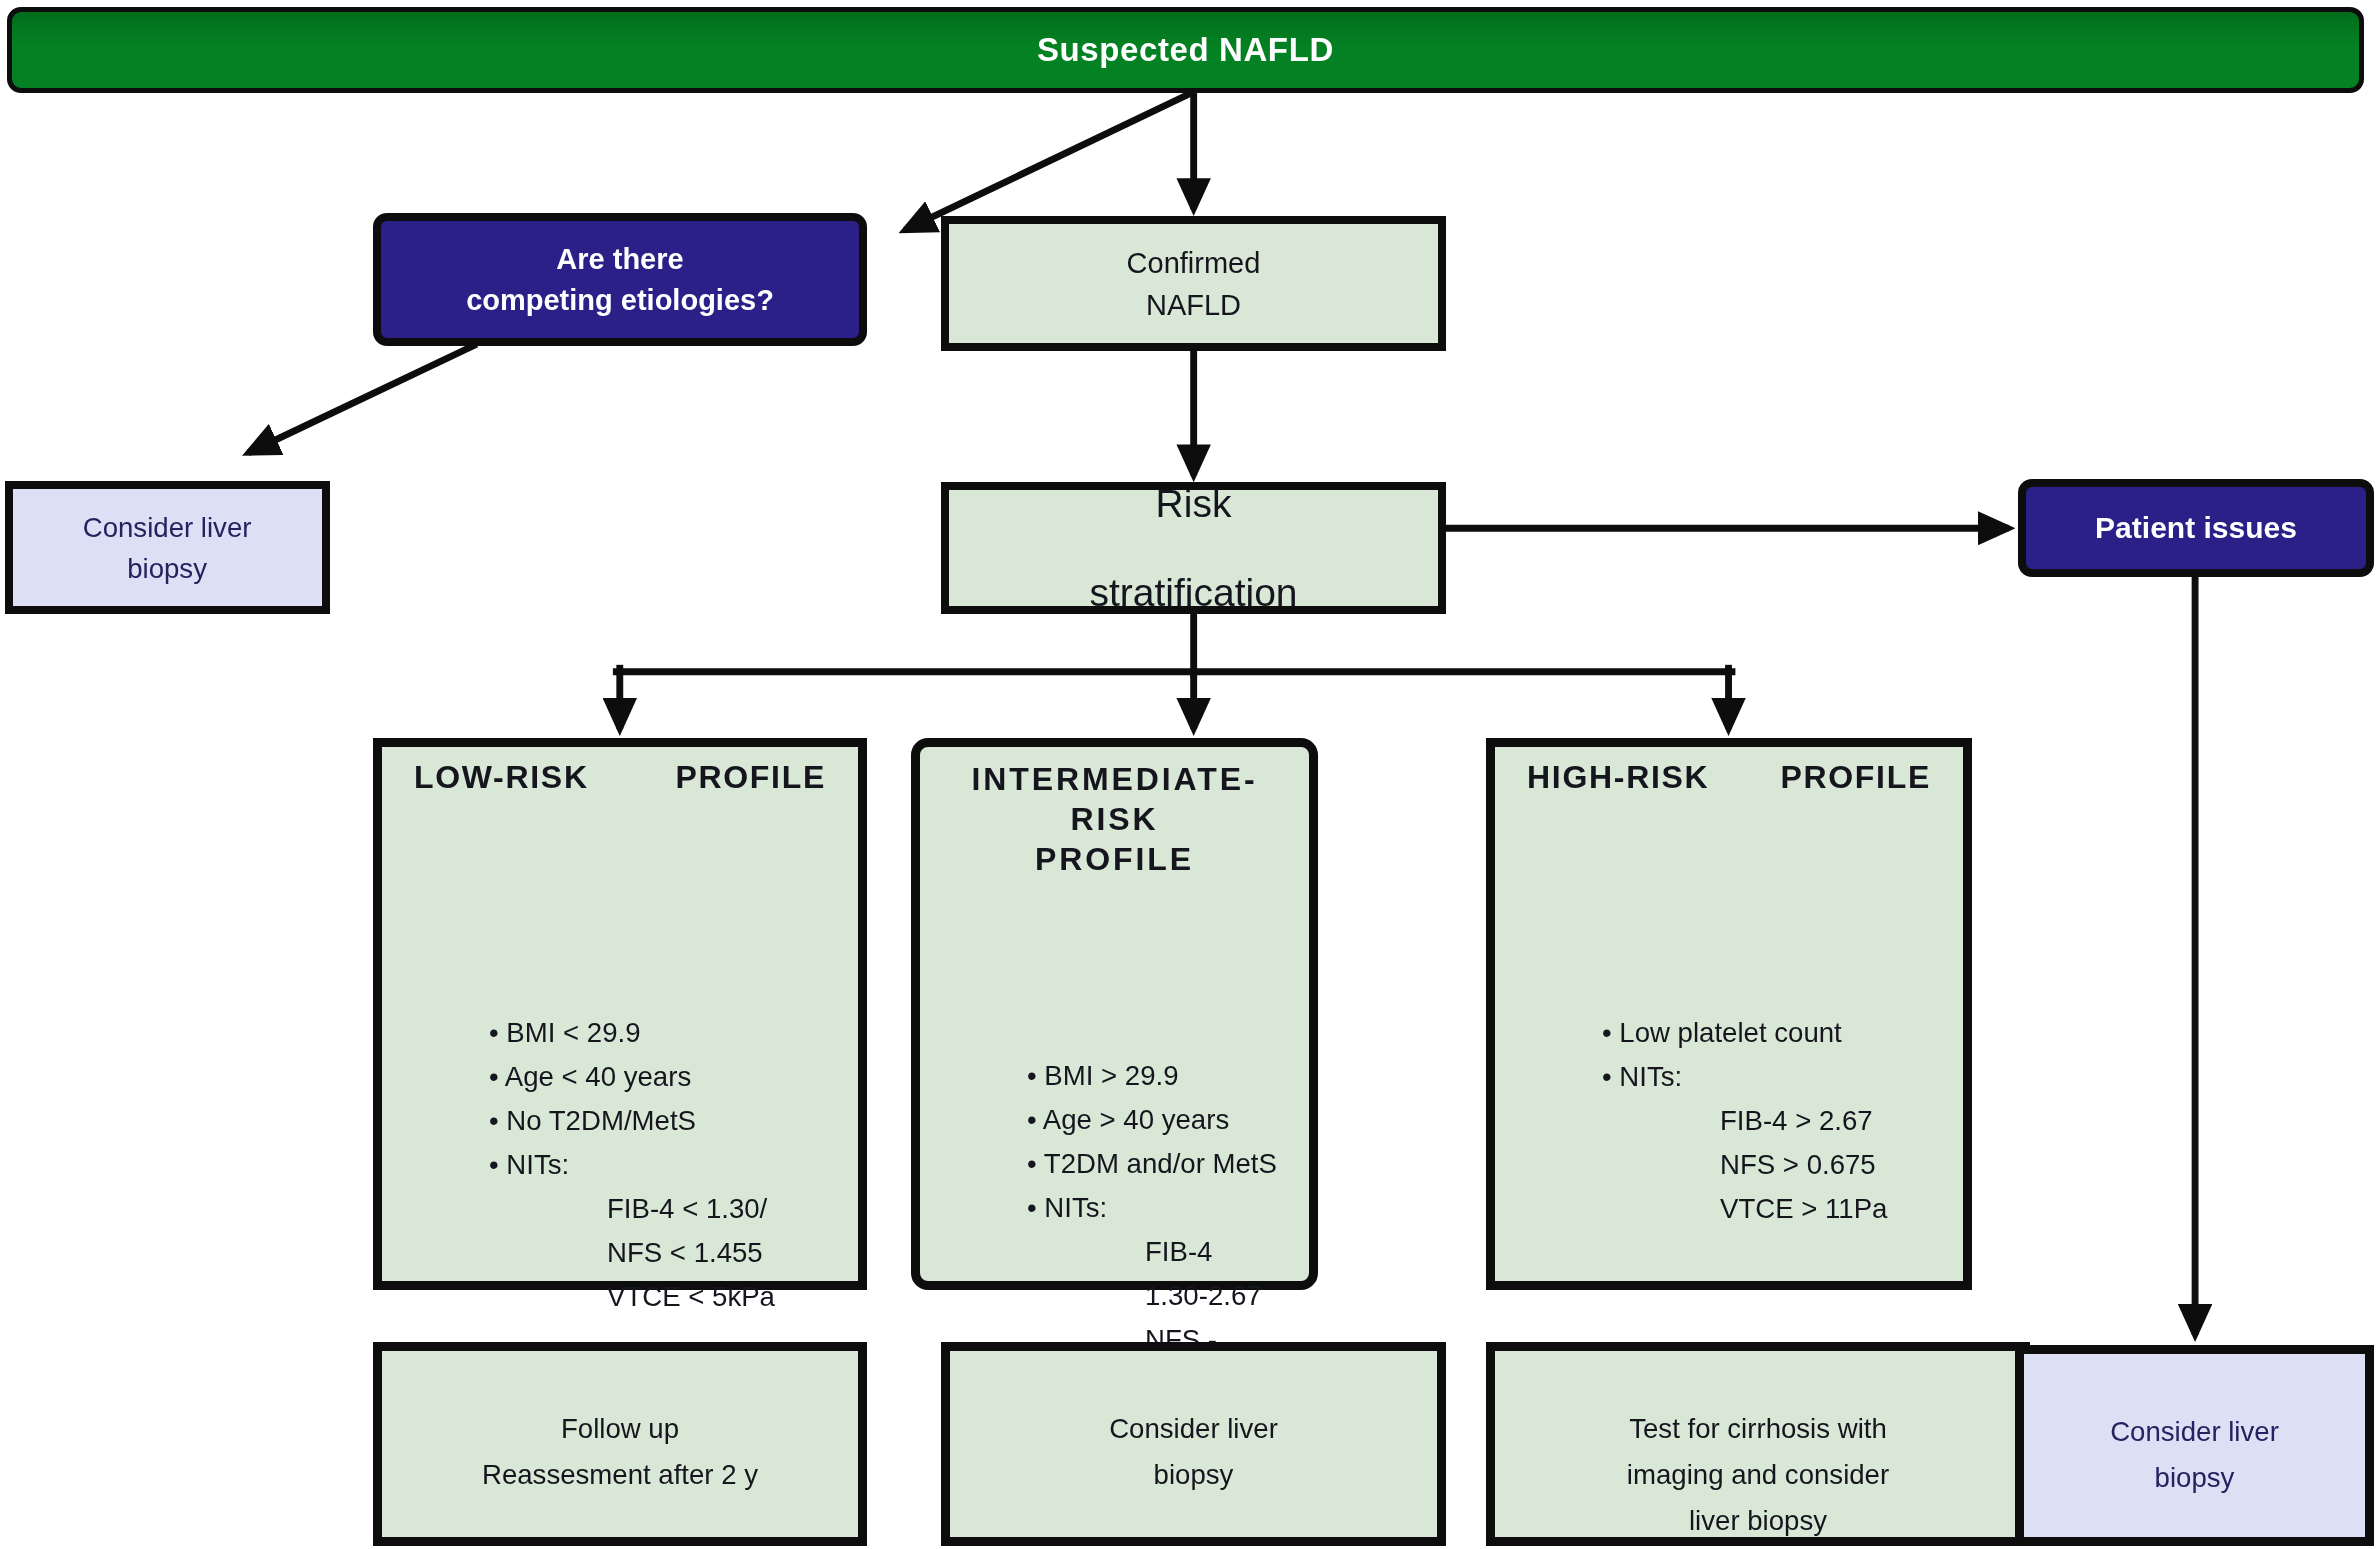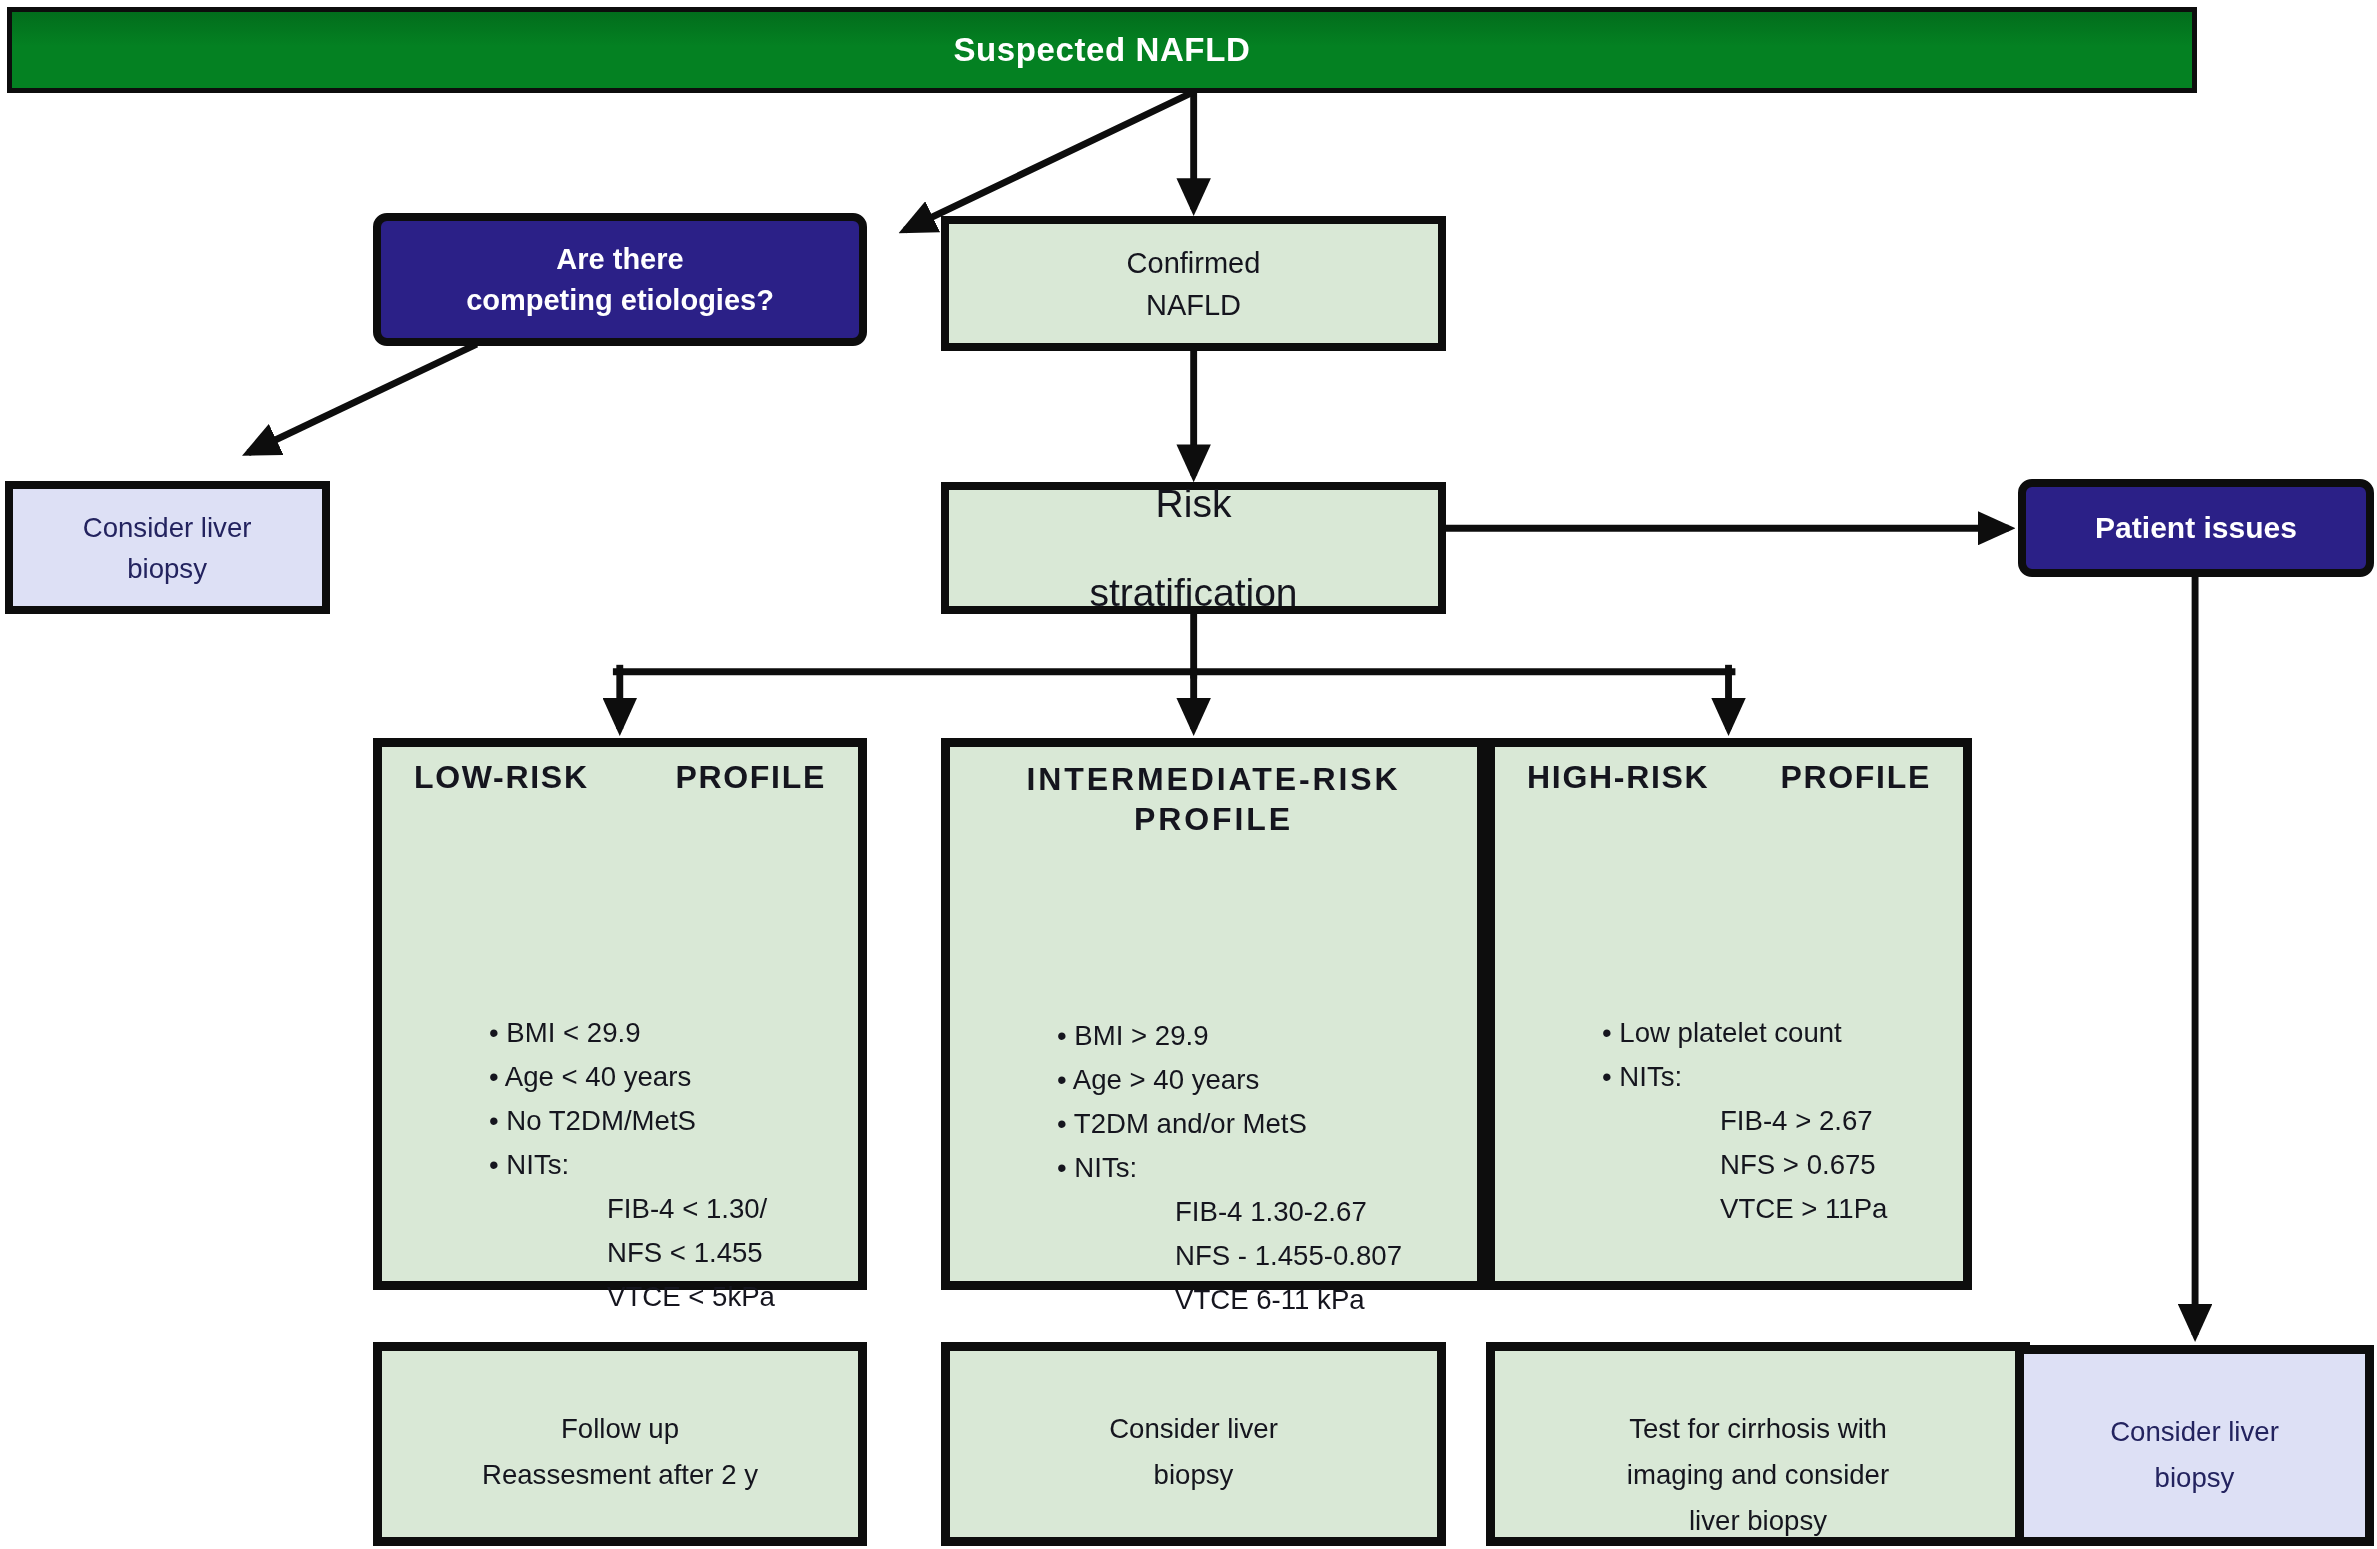--- a/index.html
+++ b/index.html
@@ -12,41 +12,41 @@
     position:relative; width:2377px; height:1550px; background:#ffffff;
     font-family:"Liberation Sans", sans-serif; overflow:hidden;
   }
   .node{ position:absolute; box-sizing:border-box; border:8px solid var(--line-black);
          display:flex; flex-direction:column; align-items:center; justify-content:center;
          text-align:center; }
   .fill-green{ background:var(--light-green); }
   .fill-navy{ background:var(--navy);border-radius:14px; }
   .fill-lav{ background:var(--lavender); }
 
-  #banner{ left:6.9px; top:6.9px; width:2190px; height:86px; border-width:5.7px;
+  #banner{ left:6.9px; top:6.9px; width:2357px; height:86px; border-width:5.7px;
            background:linear-gradient(180deg, var(--banner-green-dark), var(--banner-green) 45%);
-           color:var(--text-white); font-weight:bold; font-size:33px; letter-spacing:0.6px;}
+           color:var(--text-white); font-weight:bold; font-size:33px; letter-spacing:0.6px;border-radius:14px;}
   #node-etiologies{ left:373px; top:213px; width:494px; height:133px;
            color:var(--text-white); font-weight:bold; font-size:29px; line-height:41px;}
   #node-confirmed{ left:941px; top:216px; width:505px; height:135px;
            color:var(--text-dark); font-size:29px; line-height:42px;}
   #node-consider-left{ left:4.6px; top:481px; width:325px; height:133px;
            color:var(--text-navy); font-size:27.6px; line-height:41px;}
   #node-risk{ left:941px; top:482px; width:505px; height:132px;
            color:var(--text-dark); font-size:39px; line-height:42px;gap:47px;}
   #node-patient{ left:2018px; top:479px; width:356px; height:98px;
            color:var(--text-white); font-weight:bold; font-size:30px;}
 
   .profile{ justify-content:flex-start; padding:12px 32px; color:var(--text-dark); border-width:9.2px;}
   .profile .title-row{ width:100%; display:flex; justify-content:space-between;
            font-weight:bold; font-size:32px; letter-spacing:1.7px; }
   .profile .title-center{ width:100%; text-align:center; font-weight:bold; font-size:32px;
            letter-spacing:2.9px; line-height:40px;}
   #node-low{ left:373px; top:738px; width:494px; height:552px; }
-  #node-mid{ left:941px; top:738px; width:545px; height:552px; }
+  #node-mid{ left:911px; top:738px; width:407px; height:552px;border-radius:17px; }
   #node-high{ left:1486px; top:738px; width:486px; height:552px; }
   .bullets{ align-self:flex-start; text-align:left; font-size:27.6px; line-height:44px;
             margin-left:75px; }
   #node-low .bullets, #node-high .bullets{ margin-top:215px; }
   #node-mid .bullets{ margin-top:175px; }
   .sub{ margin-left:118px; }
 
   .outcome{ justify-content:flex-start; padding-top:55px; font-size:27.6px; line-height:46px;
             color:var(--text-dark); border-width:9.2px;}
   #node-followup{ left:373px; top:1342px; width:494px; height:204px; }

